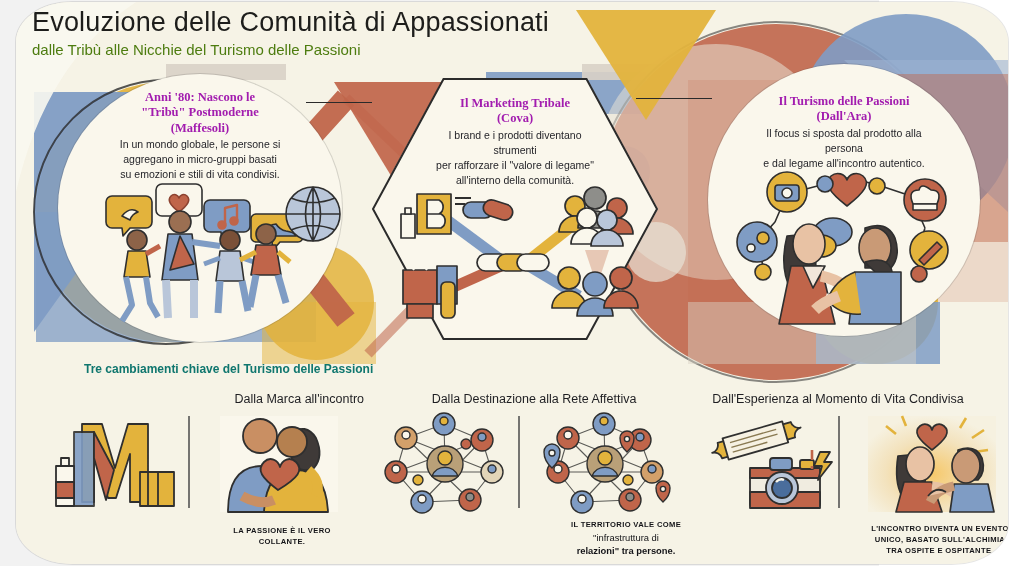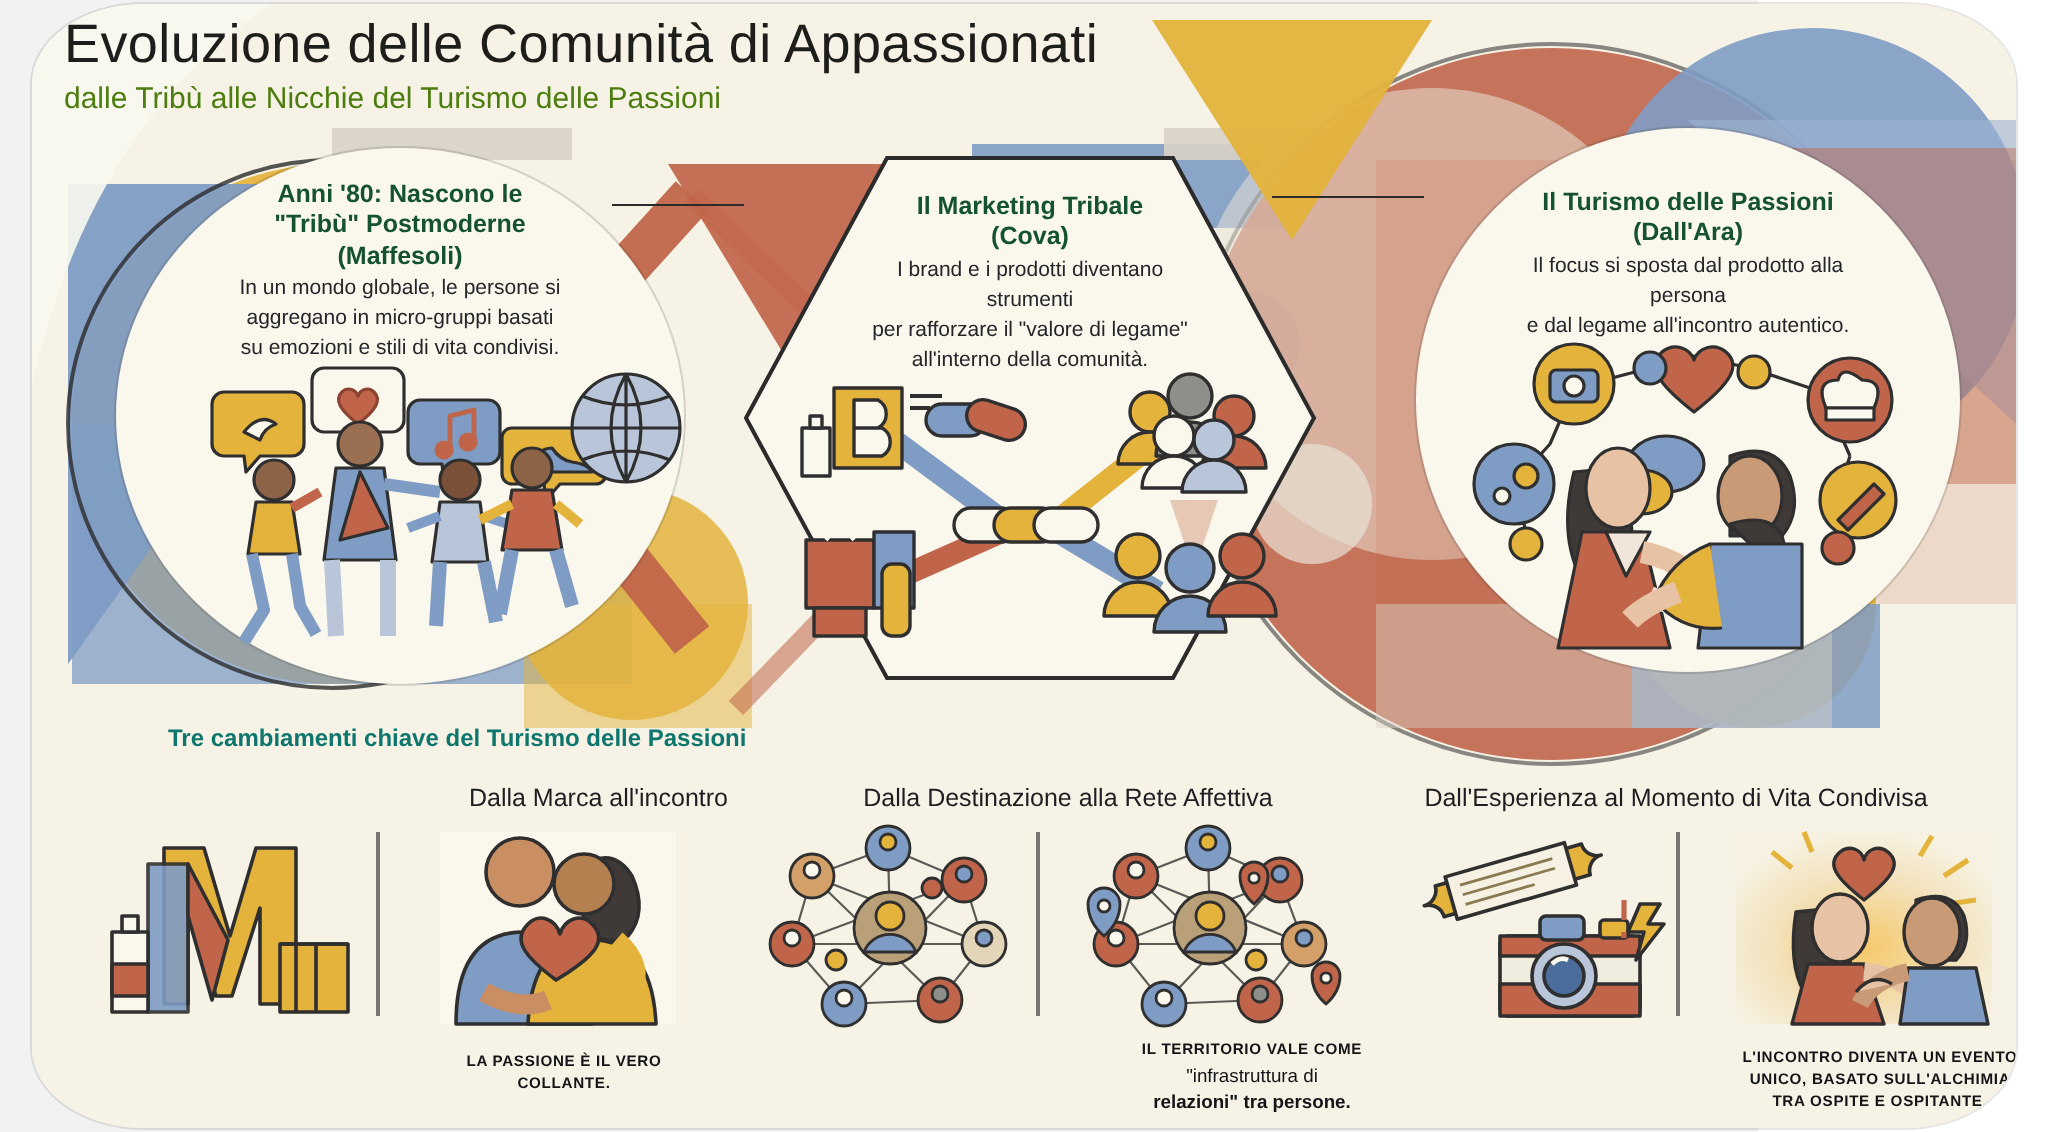--- a/index.html
+++ b/index.html
@@ -24,21 +24,21 @@
   #subtitle{font-size:15px;color:#4d7c0f;margin-top:3px;}
   
   .hexwrap{position:absolute;z-index:30;}
   .hex{
     position:absolute;inset:0;
     background:#faf7ec;
     clip-path:polygon(25% 0%,75% 0%,100% 50%,75% 100%,25% 100%,0% 50%);
   }
   .hexline{position:absolute;inset:0;}
   .hextext{position:absolute;left:0;right:0;top:10px;text-align:center;z-index:3;padding:0 14px;}
-  .ht{font-size:12.5px;font-weight:bold;color:#14532d;line-height:1.23;}
+  .ht{font-size:12.5px;font-weight:bold;color:#a21caf;line-height:1.23;font-family:Liberation Serif, serif;}
   .hb{font-size:10.5px;color:#25252a;line-height:1.25;margin-top:2px;}
   .circpanel{
     position:absolute;inset:0;border-radius:50%;background:#faf7ec;
     box-shadow:0 0 0 1px rgba(60,60,60,.18);
   }
   .art{position:absolute;left:0;right:0;z-index:4;display:flex;justify-content:center;}
   
   .conn{position:absolute;height:1.4px;background:#2a2a2a;z-index:25;}
   
   #secthead{position:absolute;left:68px;top:360px;font-size:12px;font-weight:bold;color:#0f766e;z-index:40;}

